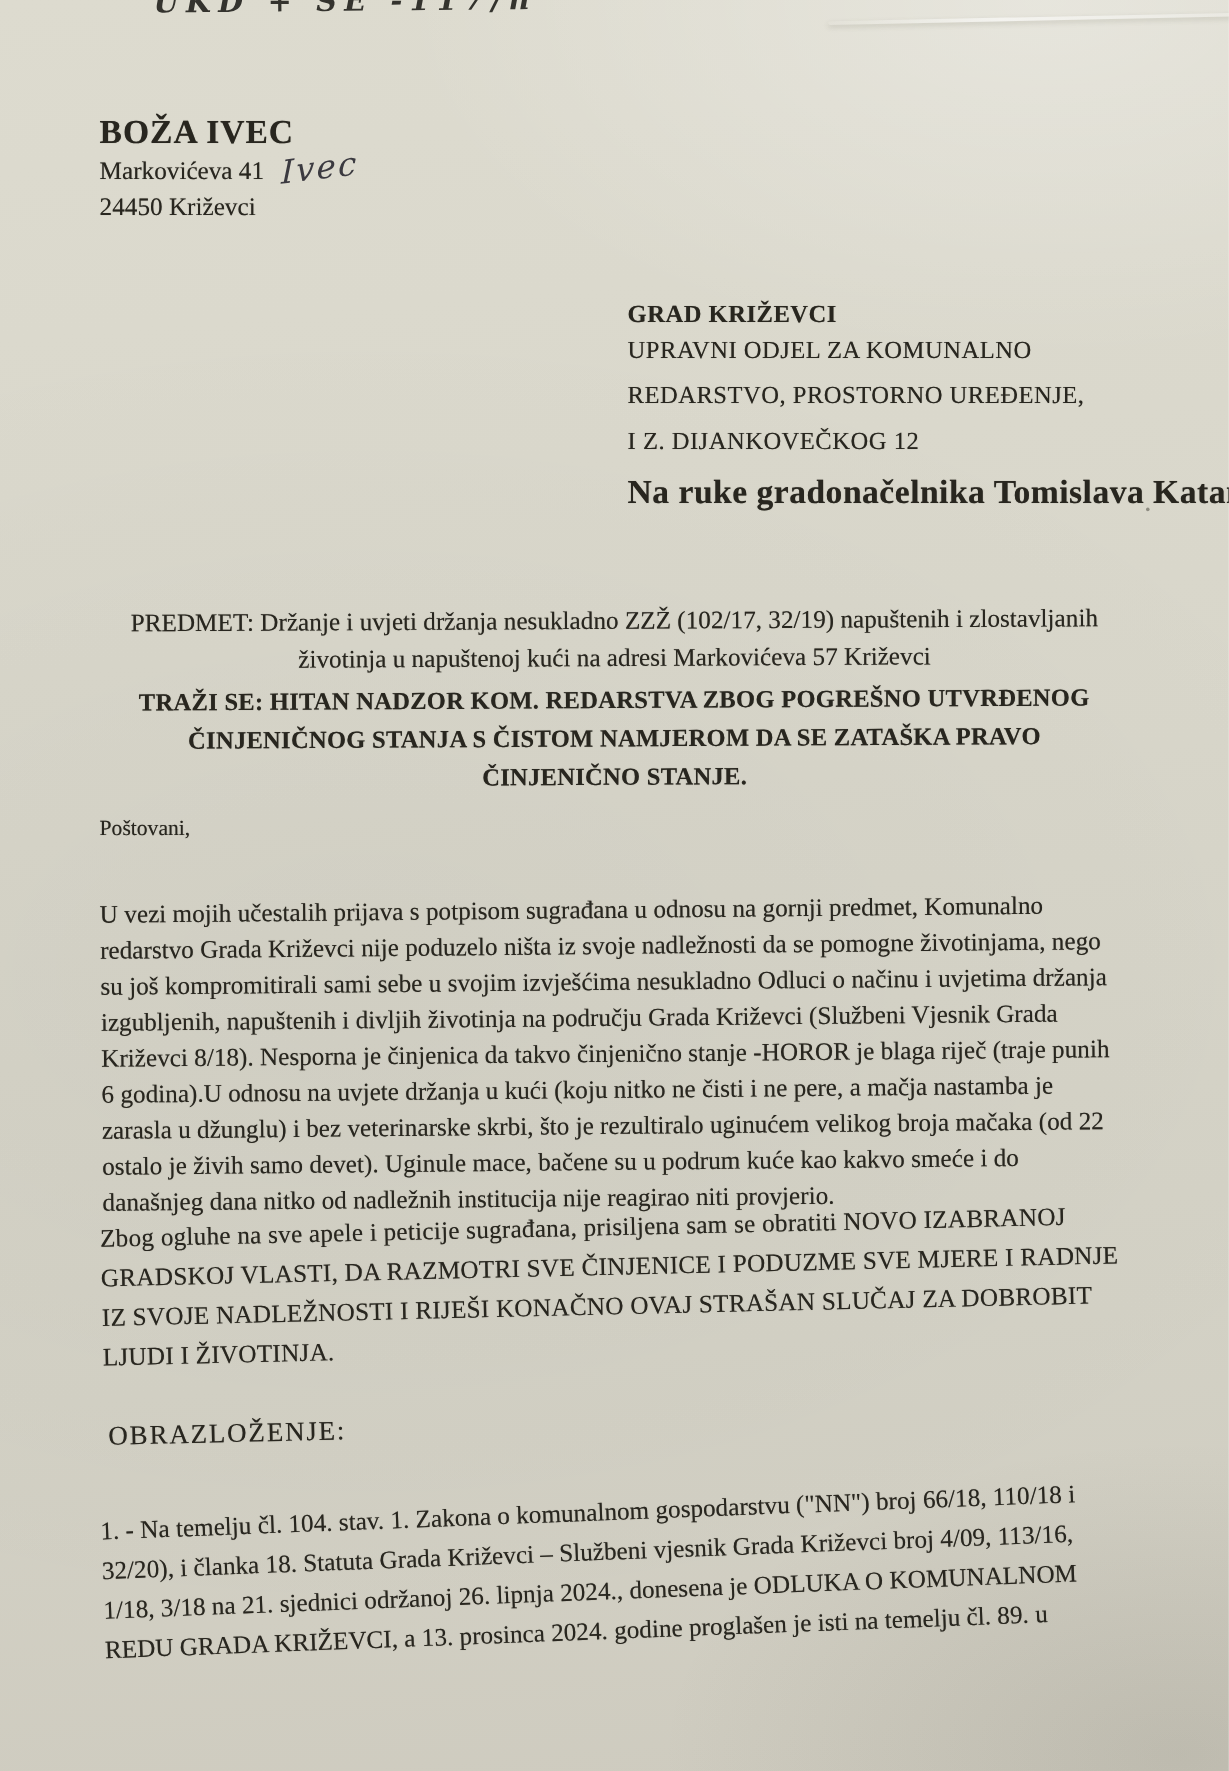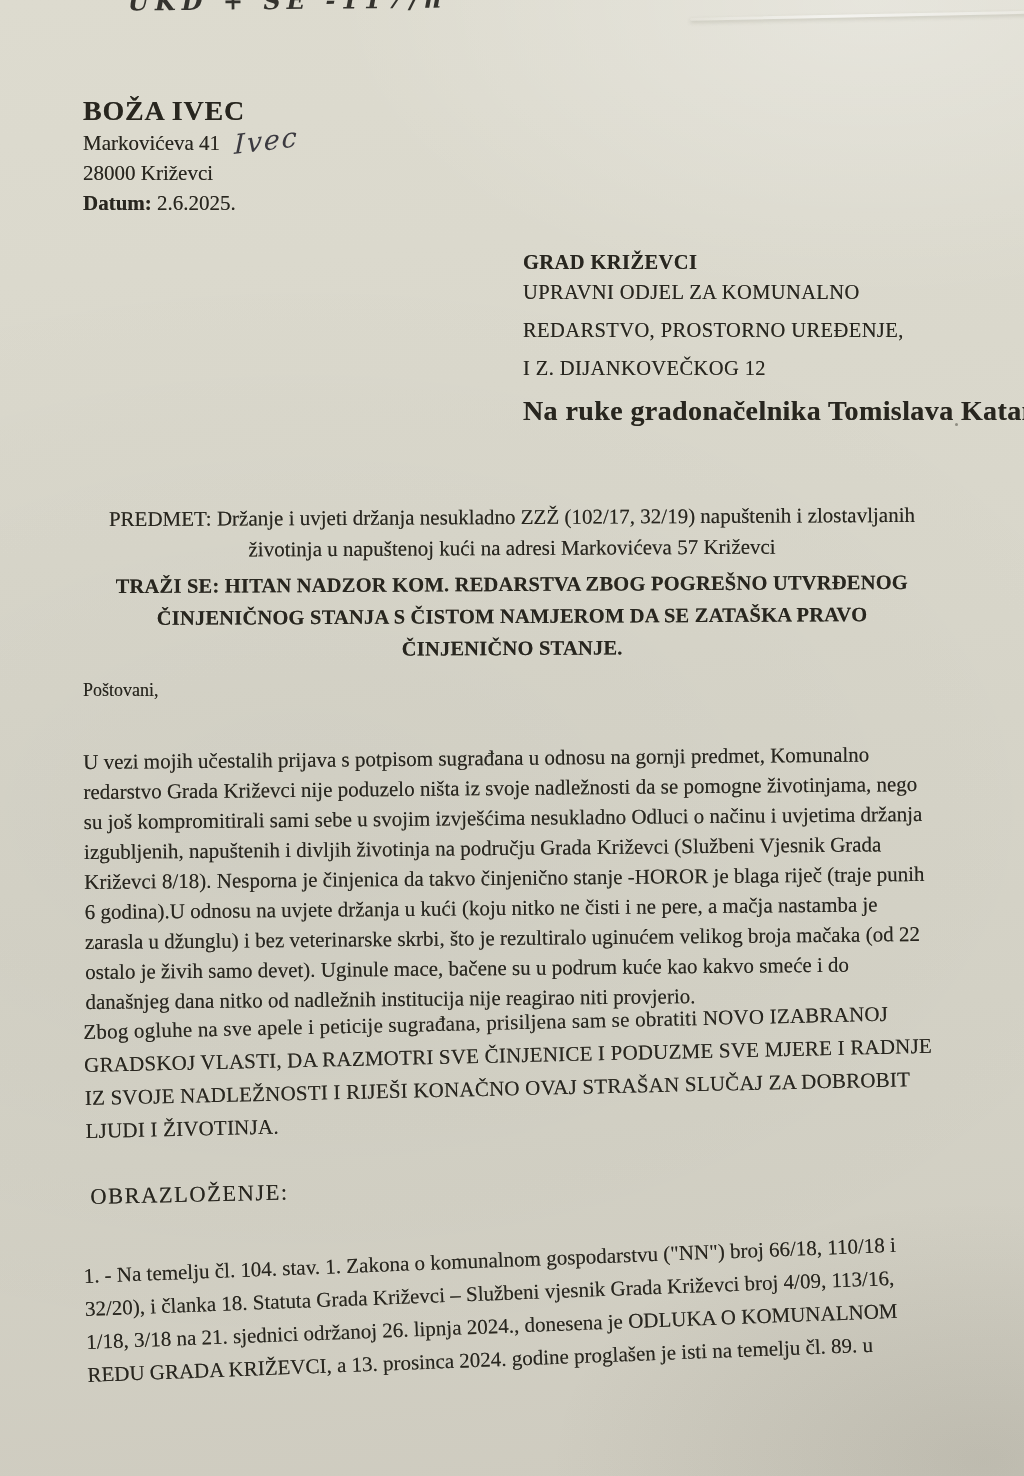--- a/index.html
+++ b/index.html
@@ -63,22 +63,21 @@
 <div class="paper">
 
   <div class="crease"></div>
   <div class="speck"></div>
 
   <div class="txt top-note handwriting">UKD + SE -117/h</div>
 
   <div class="txt sender">
     <div class="name b">BOŽA IVEC</div>
     <div><span>Markovićeva 41</span><span class="sig handwriting">Ivec</span></div>
-    <div>28000 Križevci</div>
-    <div><span class="b">Datum:</span><span> 2.6.2025.</span></div>
+    <div>24450 Križevci</div>
   </div>
 
   <div class="txt recipient">
     <div class="r0 b">GRAD KRIŽEVCI</div>
     <div>UPRAVNI ODJEL ZA KOMUNALNO</div>
     <div>REDARSTVO, PROSTORNO UREĐENJE,</div>
     <div>I Z. DIJANKOVEČKOG 12</div>
     <div class="att b">Na ruke gradonačelnika Tomislava Katanovića</div>
   </div>
 

